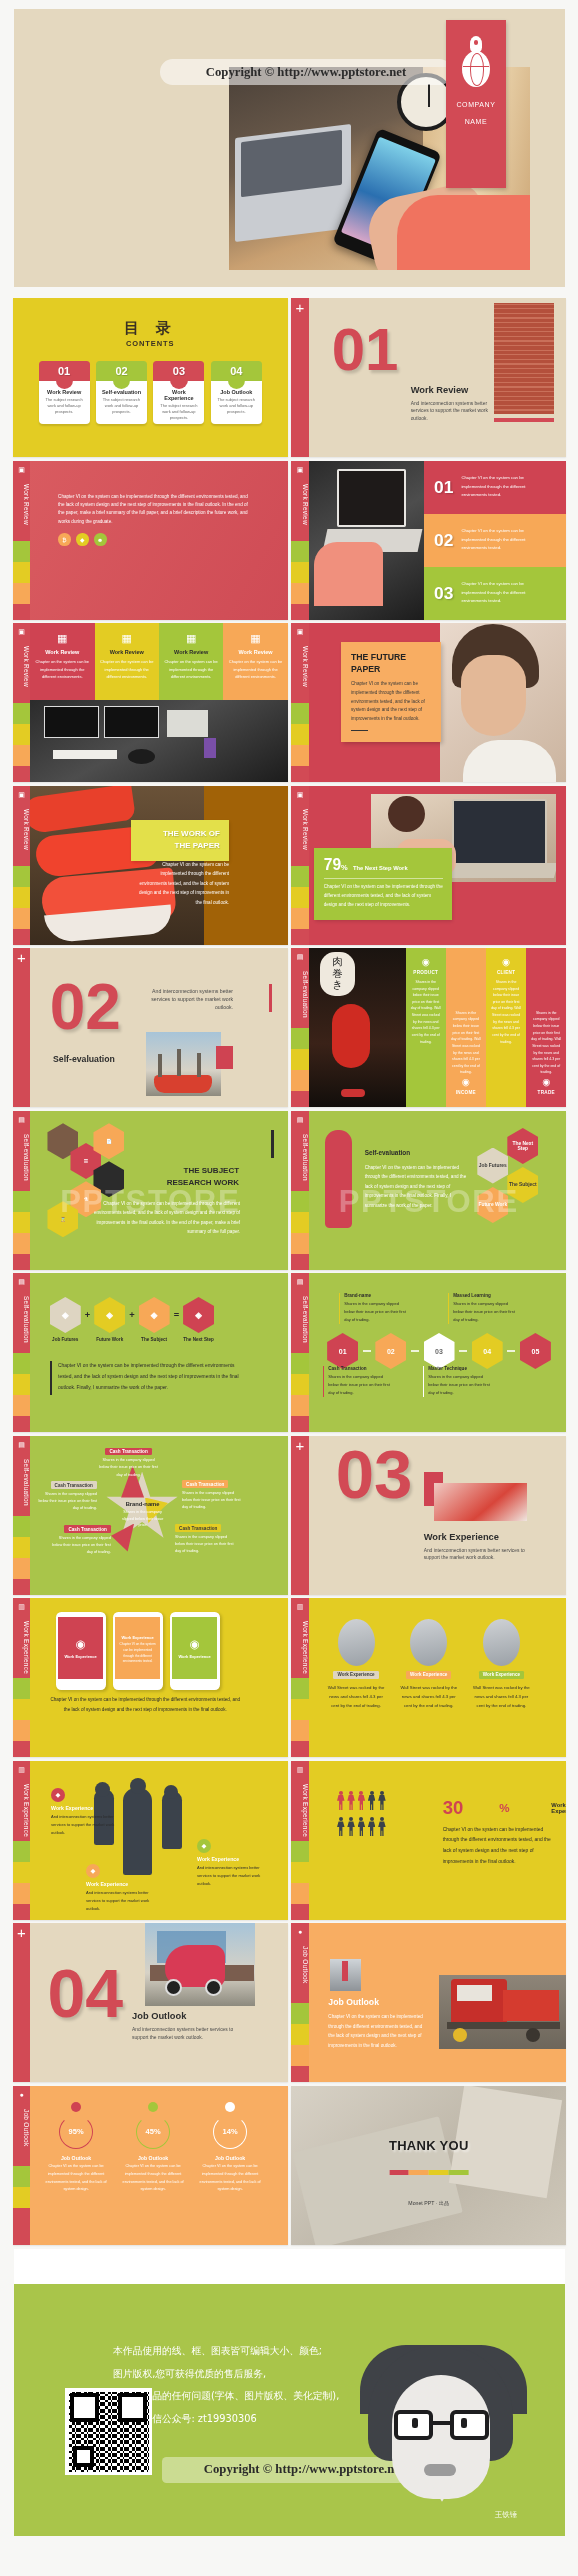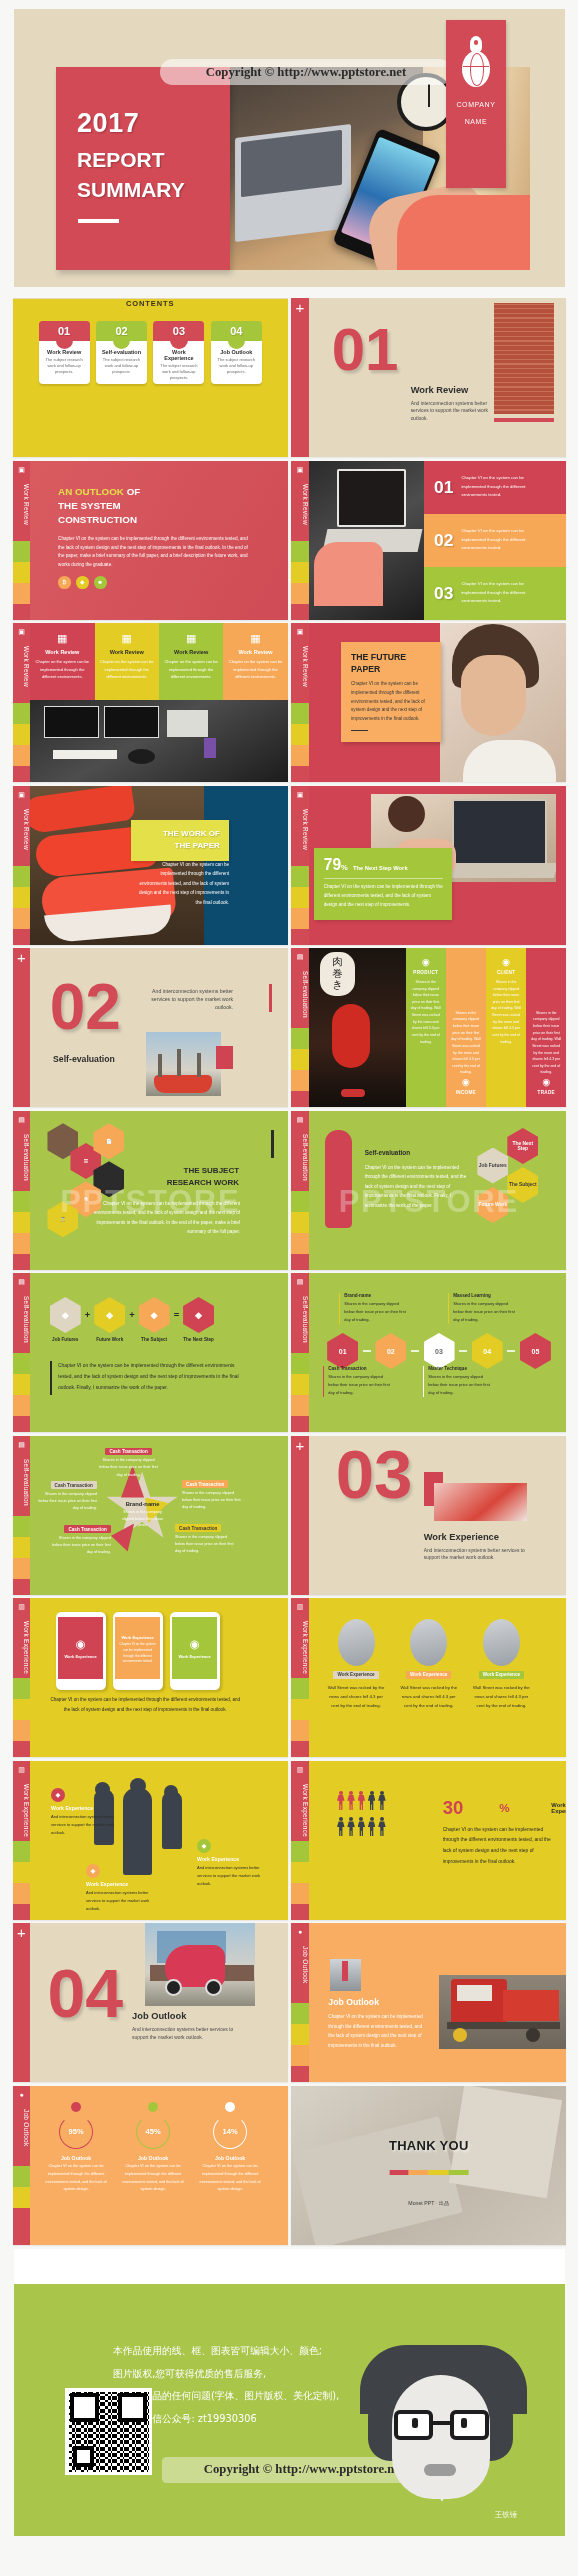--- a/index.html
+++ b/index.html
@@ -179,44 +179,39 @@
         <div class="hair"></div>
           <div class="clock"></div>
           <div class="lap"></div>
           <div class="lapkeys"></div>
         <div class="phone">
             <div class="screen"></div>
           </div>
         <div class="hand"></div>
           <div class="shirt"></div>
       </div>
-      <div class="hero-card">
-        <div class="yr">2017</div>
-        <div class="l2">REPORT</div>
-        <div class="l3">SUMMARY</div>
-        <div class="rule"></div>
-      </div>
       <div class="copybar">
         <span>Copyright © http://www.pptstore.net</span>
       </div>
       <div class="badge">
         <div class="logo">
           <div class="pin"></div>
             <div class="globe"></div>
         </div>
         <div class="bname">COMPANY</div>
         <div class="bname">NAME</div>
       </div>
     </div>
   </div>
 
   <div class="grid">
 
     <div class="slide">
       <div class="toc">
+        <div class="cn">目 录</div>
         <div class="en">CONTENTS</div>
         <div class="toc-cards" id="tocCards">
             <div class="toc-card">
               <div class="cap" style="background:#d24a55">01</div>
               <div class="notch" style="background:#d24a55"></div>
               <div class="bd">
                 <h4>Work Review</h4>
                 <p>The subject research work and follow-up prospects.</p>
               </div>
             </div>
@@ -264,25 +259,20 @@
     <div class="slide" style="background:#d95b60;">
       <div class="rail">
         <div class="ricon">▣</div>
         <div class="rlabel">Work Review</div>
         <div class="rail-seg seg-g" style="top:80px"></div>
         <div class="rail-seg seg-y" style="top:101px"></div>
         <div class="rail-seg seg-o" style="top:122px"></div>
       </div>
       <div class="body" style="background:linear-gradient(120deg,#d95b60,#cf4b55);">
         <div style="padding:24px 0 0 28px;">
-          <div style="font-size:9.8px;font-weight:bold;line-height:1.45;color:#fff;">
-            <span style="color:#e3e04a;">AN OUTLOOK</span><span> OF</span><br>
-            <span>THE SYSTEM</span><br>
-            <span>CONSTRUCTION</span>
-          </div>
           <div style="margin-top:8px;width:191px;font-size:4.6px;color:#fff;line-height:1.85;">Chapter VI on the system can be implemented through the different environments tested, and the lack of system design and the next step of improvements in the final outlook. In the end of the paper, make a brief summary of the full paper, and a brief description the future work, and works during the graduate.</div>
           <div style="margin-top:7px;display:flex;gap:5.2px;">
             <span style="width:12.7px;height:12.7px;border-radius:50%;background:#f7a857;display:flex;align-items:center;justify-content:center;color:#fff;font-size:5.8px;">₿</span>
             <span style="width:12.7px;height:12.7px;border-radius:50%;background:#e3cc23;display:flex;align-items:center;justify-content:center;color:#fff;font-size:5.8px;">◆</span>
             <span style="width:12.7px;height:12.7px;border-radius:50%;background:#a4c63b;display:flex;align-items:center;justify-content:center;color:#fff;font-size:5.8px;">☻</span>
           </div>
         </div>
       </div>
     </div>
 
@@ -385,21 +375,21 @@
     </div>
 
     <div class="slide" style="background:#cf4352;">
       <div class="rail">
         <div class="ricon">▣</div>
         <div class="rlabel">Work Review</div>
         <div class="rail-seg seg-g" style="top:80px"></div>
         <div class="rail-seg seg-y" style="top:101px"></div>
         <div class="rail-seg seg-o" style="top:122px"></div>
       </div>
-      <div class="body" style="background:#0c4a6e;">
+      <div class="body" style="background:#a16207;">
         <div class="ph photo-water" style="position:absolute;left:0;top:0;width:174px;height:100%;">
           <div style="position:absolute;left:-5.8px;top:5.8px;width:110px;height:36px;background:#e8402b;border-radius:23px 4.6px 17.4px 29px;transform:rotate(-8deg);"></div>
           <div style="position:absolute;left:5.8px;top:45px;width:122px;height:41px;background:#f0432d;border-radius:29px 5.8px 21px 35px;transform:rotate(-6deg);"></div>
           <div style="position:absolute;left:11.6px;top:87px;width:133px;height:52px;background:#f2503a;border-radius:35px 7px 25.5px 41px;transform:rotate(-5deg);"></div>
           <div style="position:absolute;left:15px;top:124px;width:127px;height:28px;background:#efe9e2;border-radius:0 0 35px 41px;transform:rotate(-5deg);"></div>
         </div>
         <div style="position:absolute;left:101px;top:34px;width:98px;background:#e3e04a;padding:8px 9.3px;text-align:right;box-shadow:1.2px 1.7px 3.5px rgba(0,0,0,.18);">
           <div style="font-size:8px;font-weight:bold;color:#fff;line-height:1.6;text-shadow:0.6px 0.6px 1.2px rgba(0,0,0,.2);">
             <span>THE WORK OF</span><br>
             <span>THE PAPER</span>

